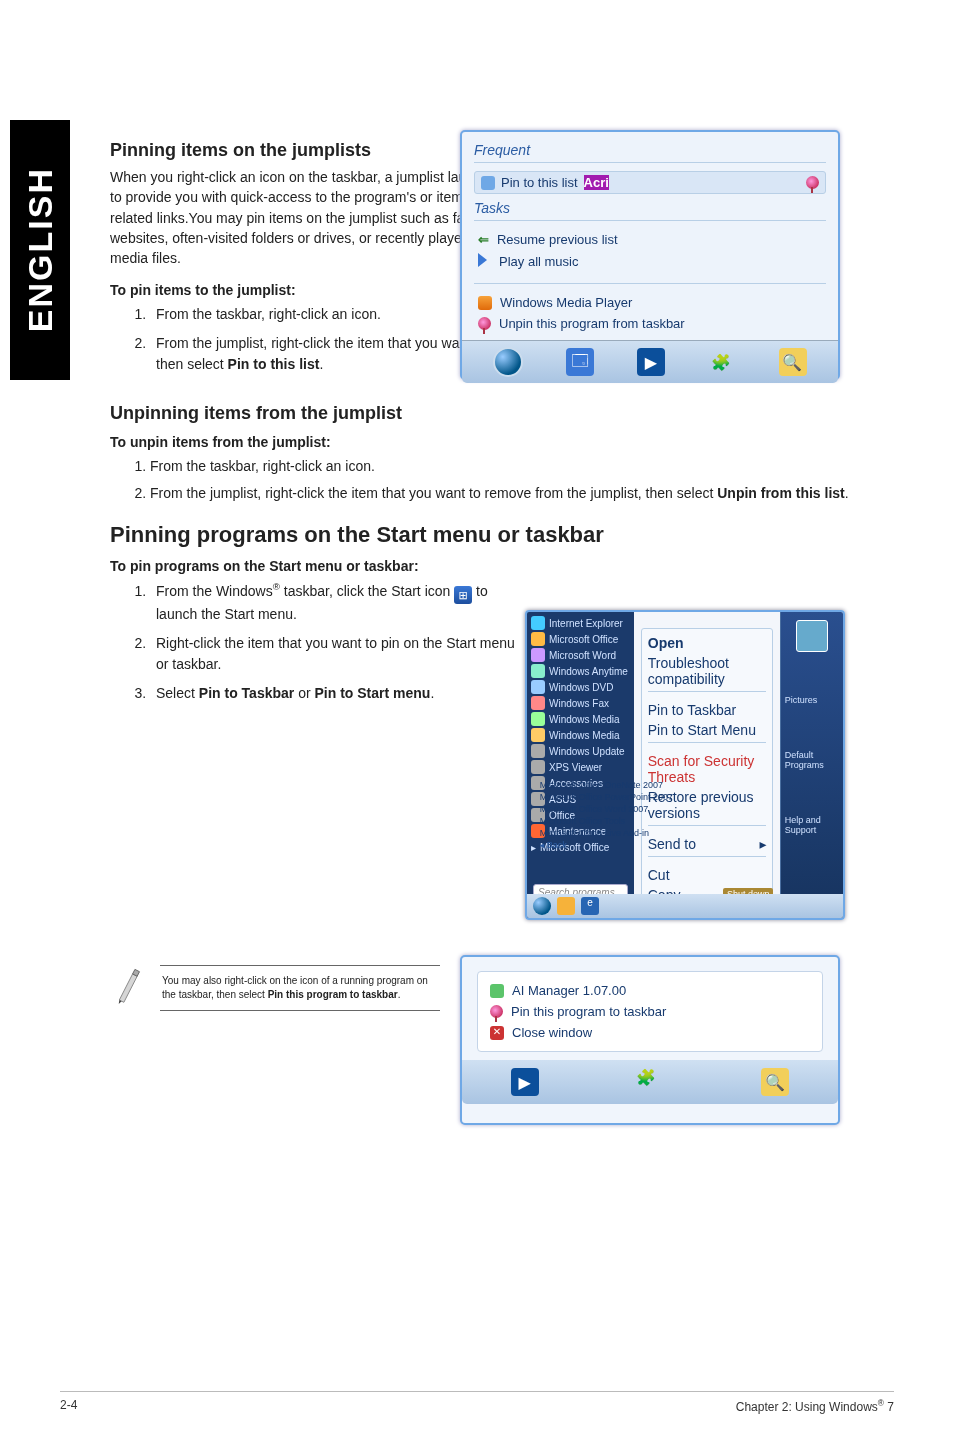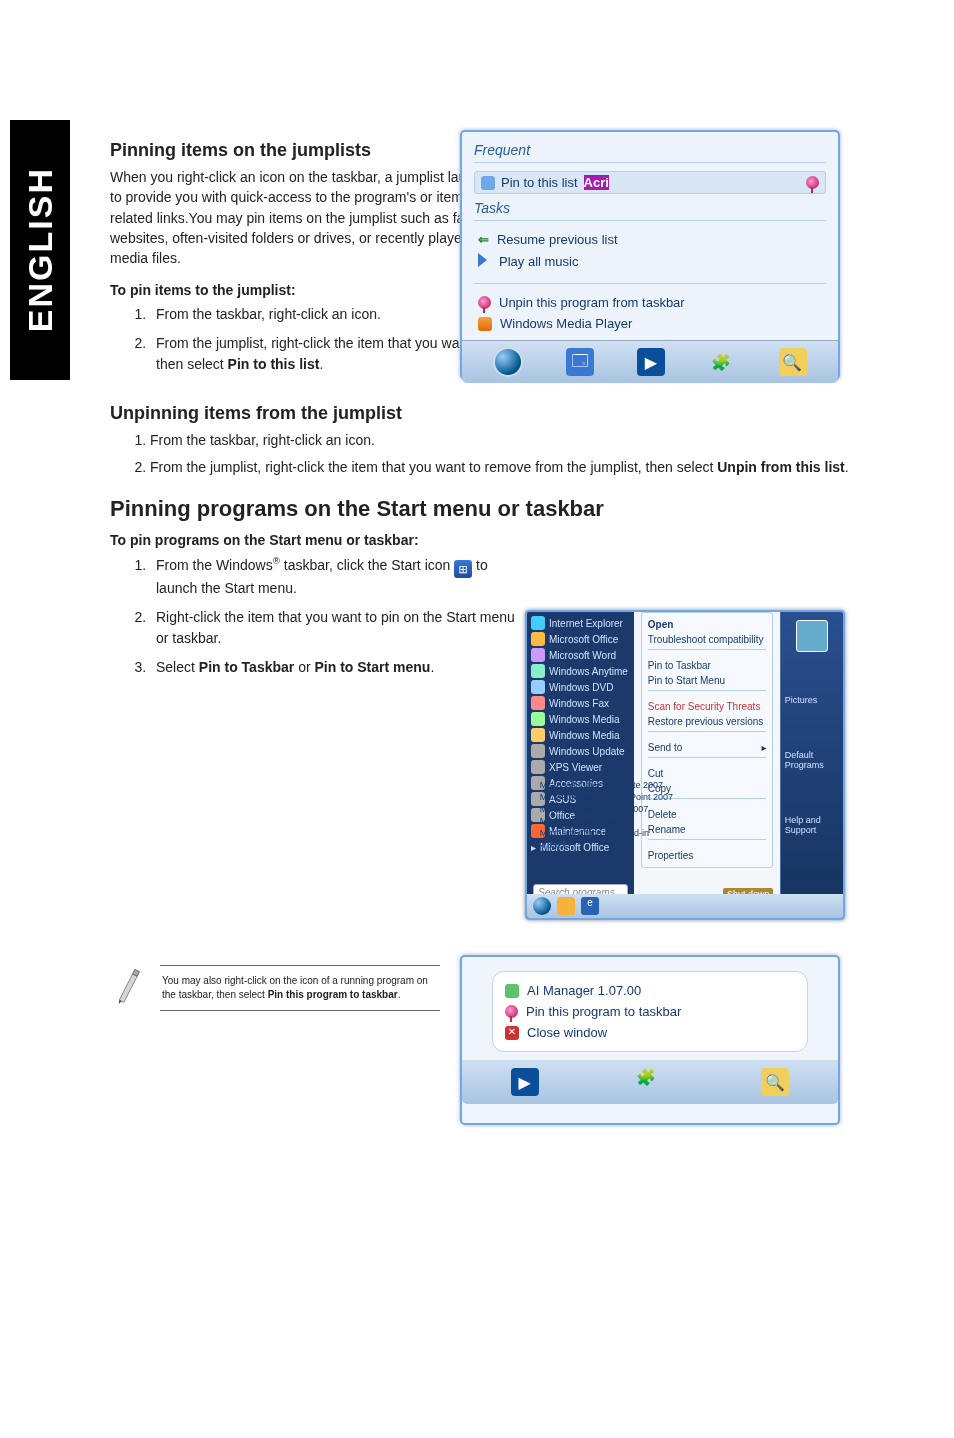--- a/index.html
+++ b/index.html
@@ -25,35 +25,35 @@
   .pinrow .left { display: flex; align-items: center; gap: 6px; }
   .item-row { display: flex; align-items: center; gap: 8px; padding: 3px 4px; font-size: 13px; color: #173a6e; }
   .sq { display:inline-block; width:14px; height:14px; border-radius:3px; }
   .taskbar { display:flex; justify-content: space-around; align-items:center; background: linear-gradient(#cfe0f2,#a9c4e2); border-top:1px solid #9ab; padding:6px 10px; border-radius: 0 0 5px 5px; }
   .taskbar .orb { width:30px; height:30px; border-radius:50%; background: radial-gradient(circle at 30% 30%, #9cf, #058 70%); border: 2px solid #cde; }
   .taskbar .tb-btn { width:28px; height:28px; border-radius:4px; display:flex; align-items:center; justify-content:center; font-size:16px; }
   #startmenu-fig { position: absolute; left: 525px; top: 610px; width: 320px; height: 310px; border:2px solid #6fa8e6; border-radius:4px; background: linear-gradient(90deg,#1b3a6b 0 34%, #f3f6fb 34%); box-shadow:0 0 4px #889; overflow:hidden; font-size:10px; }
   #startmenu-fig .leftcol { position:absolute; left:0; top:0; width:34%; height:100%; color:#cfe1ff; padding:4px 4px 40px; display:flex; flex-direction:column; gap:2px; }
   #startmenu-fig .leftcol .li { display:flex; align-items:center; gap:4px; font-size:10px; color:#cfe1ff; }
   #startmenu-fig .leftcol .searchbox { position:absolute; bottom:6px; left:6px; right:6px; background:#fff; border:1px solid #aac; border-radius:3px; padding:2px 4px; color:#888; font-style:italic; font-size:10px; }
-  #startmenu-fig .ctxmenu { position:absolute; left:36%; top:0; width:42%; background:#f6f9fd; border:1px solid #b8cfe6; border-radius:3px; padding:4px 6px; font-size:10px; color:#173a6e; }
+  #startmenu-fig .ctxmenu { position:absolute; left:36%; top:16px; width:42%; background:#f6f9fd; border:1px solid #b8cfe6; border-radius:3px; padding:4px 6px; font-size:14px; color:#173a6e; }
   #startmenu-fig .ctxmenu .row { padding:2px 0; }
   #startmenu-fig .rightpane { position:absolute; right:0; top:0; width:20%; height:100%; background:linear-gradient(#2a4f8f,#16335e); border-left:1px solid #4a6fa0; }
   #startmenu-fig .rightpane .pic { width:32px; height:32px; margin:8px auto; background:#6ac; border:1px solid #fff; border-radius:3px; }
   #startmenu-fig .rightpane .lnk { color:#cfe1ff; font-size:9px; padding:2px 4px;margin-top:41px; }
   #startmenu-fig .recent { position:absolute; left:4%; bottom:22%; width:54%; font-size:9px; color:#173a6e; }
   #startmenu-fig .recent .r { padding:1px 0; }
   #startmenu-fig .shut { position:absolute; right:22%; bottom:6%; background:#a83; color:#fff; font-size:9px; padding:1px 4px; border-radius:2px; }
   #startmenu-fig .tb { position:absolute; left:0; right:0; bottom:0; height:24px; background:linear-gradient(#cfe0f2,#a9c4e2); display:flex; align-items:center; gap:6px; padding-left:6px; }
   #startmenu-fig .tb .orb { width:18px; height:18px; border-radius:50%; background: radial-gradient(circle at 30% 30%, #9cf, #058 70%); }
   #note-block { position: absolute; left: 110px; top: 965px; width: 770px; display:flex; align-items:flex-start; gap: 14px; }
   .pen { width:36px; height:36px; transform: rotate(-18deg); }
   .note-lines { width: 280px; border-top:1px solid #666; border-bottom:1px solid #666; padding:8px 2px; font-size:10px; line-height:1.4; }
   #taskpin-fig { position:absolute; left:460px; top:955px; width:380px; height:170px; border:2px solid #6fa8e6; border-radius:5px; background:#f0f5fc; box-shadow:0 0 4px #aac; }
-  #taskpin-fig .menu { margin:14px 30px 8px; background:#fff; border:1px solid #c4d4e8; border-radius:12px; padding:8px 10px; font-size:13px; color:#173a6e; }
+  #taskpin-fig .menu { margin:14px 15px 8px; background:#fff; border:1px solid #c4d4e8; border-radius:4px; padding:8px 10px; font-size:13px; color:#173a6e; }
   #taskpin-fig .menu .mrow { display:flex; align-items:center; gap:8px; padding:3px 2px; }
   #taskpin-fig .tb { height:44px; display:flex; align-items:center; justify-content:space-around; background:linear-gradient(#cfe0f2,#a9c4e2); border-radius:0 0 5px 5px; }
   .footer { position:absolute; left:60px; right:60px; bottom:24px; border-top:1px solid #bbb; padding-top:6px; display:flex; justify-content:space-between; font-size:12px; color:#333; }
   .sup { font-size: 0.7em; vertical-align: super; }
   .wmp-sq { background: linear-gradient(#f7a23a,#e06a0a); }
   .bluearrow::before { content:""; display:inline-block; width:0; height:0; border-left:9px solid #3a78d6; border-top:7px solid transparent; border-bottom:7px solid transparent; margin-right:4px; }
   .smallpin { display:inline-block; width:13px; height:13px; background: radial-gradient(circle at 40% 40%, #f9d, #c36 70%); border-radius:50%; position:relative; }
   .smallpin::after { content:""; position:absolute; left:5px; top:11px; width:2px; height:6px; background:#a34; }
 </style>
 </head>
@@ -71,20 +71,21 @@
     <h4 class="sub">To pin items to the jumplist:</h4>
     <ol class="narrow">
       <li>From the taskbar, right-click an icon.</li>
       <li>
         <span>From the jumplist, right-click the item that you want to pin, then select </span>
         <b>Pin to this list</b><span>.</span>
       </li>
     </ol>
 
     <h3 class="sect" style="margin-top:28px">Unpinning items from the jumplist</h3>
+    <h4 class="sub">To unpin items from the jumplist:</h4>
     <ol class="wide">
       <li>From the taskbar, right-click an icon.</li>
       <li>
         <span>From the jumplist, right-click the item that you want to remove from the jumplist, then select </span>
         <b>Unpin from this list</b><span>.</span>
       </li>
     </ol>
 
     <h2 style="font-size:22px; font-weight:bold; margin:18px 0 8px">Pinning programs on the Start menu or taskbar</h2>
     <h4 class="sub">To pin programs on the Start menu or taskbar:</h4>
@@ -122,26 +123,26 @@
       <div class="item-row">
         <span style="color:#2b7f2b;font-weight:bold">⇐</span>
         <span>Resume previous list</span>
       </div>
       <div class="item-row">
         <span class="bluearrow"></span>
         <span>Play all music</span>
       </div>
       <div class="ruled" style="margin-top:10px"></div>
       <div class="item-row">
+        <span class="sq wmp-sq"></span>
+        <span>Windows Media Player</span>
+      </div>
+      <div class="item-row">
         <span class="smallpin"></span>
         <span>Unpin this program from taskbar</span>
-      </div>
-      <div class="item-row">
-        <span class="sq wmp-sq"></span>
-        <span>Windows Media Player</span>
       </div>
     </div>
     <div class="taskbar">
       <span class="orb"></span>
       <span class="tb-btn" style="background:#3a78d6;color:#fff">🗔</span>
       <span class="tb-btn" style="background:#0b4f9b;color:#fff">▶</span>
       <span class="tb-btn">🧩</span>
       <span class="tb-btn" style="background:#f2cf5a">🔍</span>
     </div>
   </div>
@@ -281,13 +282,20 @@
         <span>Close window</span>
       </div>
     </div>
     <div class="tb">
       <span style="width:28px;height:28px;border-radius:4px;background:#0b4f9b;color:#fff;display:flex;align-items:center;justify-content:center">▶</span>
       <span style="width:28px;height:28px">🧩</span>
       <span style="width:28px;height:28px;background:#f2cf5a;border-radius:4px;display:flex;align-items:center;justify-content:center">🔍</span>
     </div>
   </div>
 
+  <div class="footer">
+    <span>2-4</span>
+    <span>
+      <span>Chapter 2: Using Windows</span><span class="sup">®</span>
+      <span> 7</span>
+    </span>
+  </div>
 </div>
 
 </body></html>

